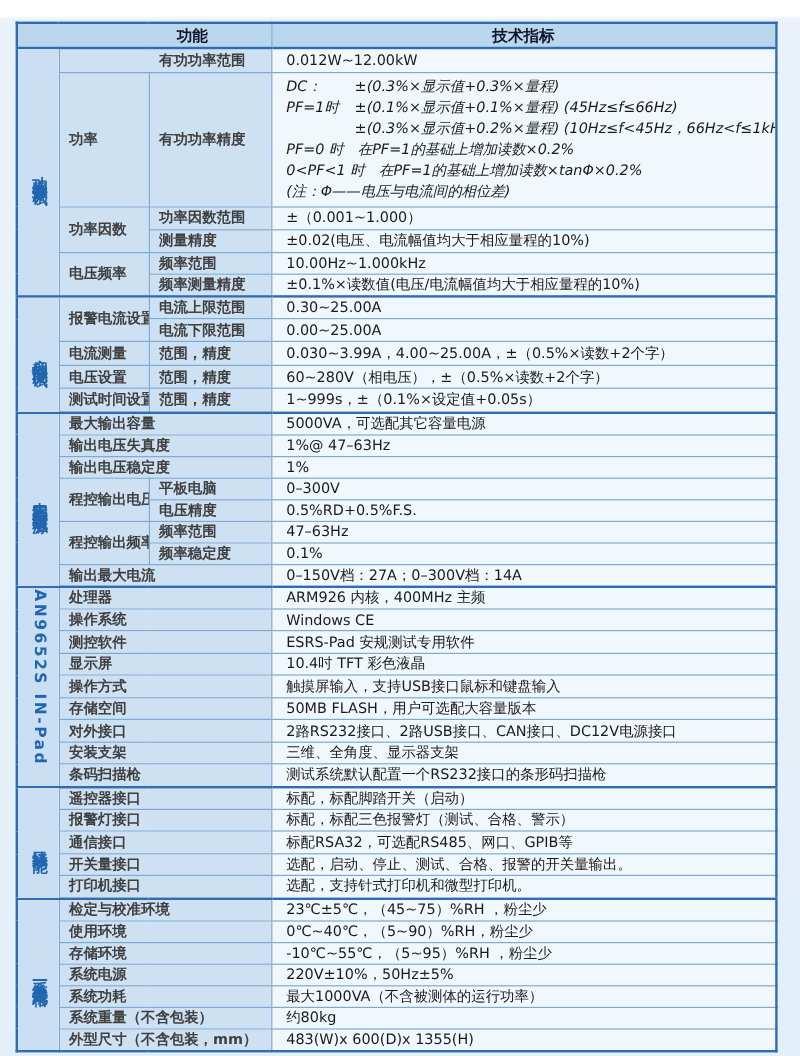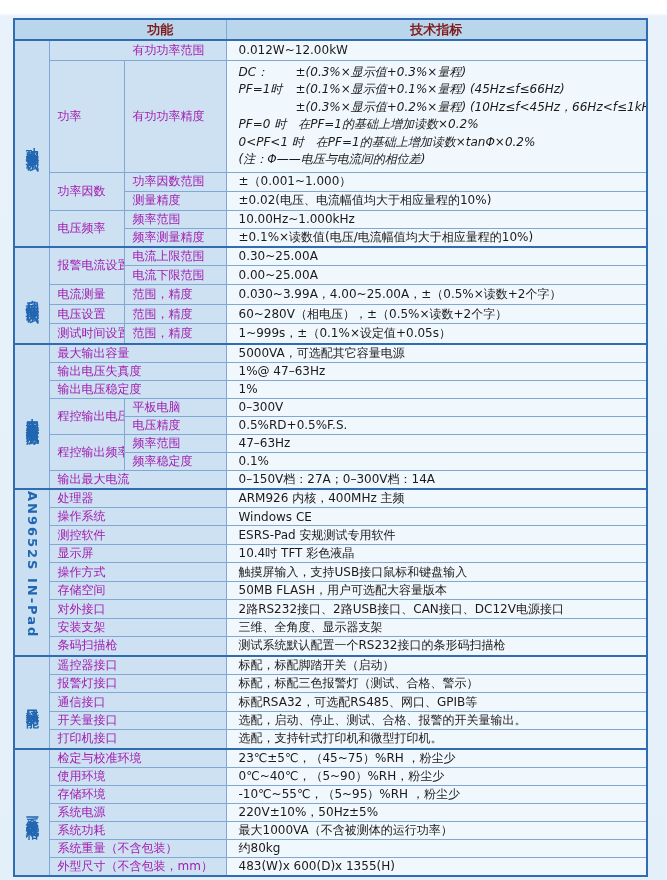--- a/index.html
+++ b/index.html
@@ -13,27 +13,27 @@
     border-collapse:collapse;table-layout:fixed;
     background:#f1f8fd;border:2px solid #2f6cb2;
   }
   .spec th,.spec td{
     border:1px solid #7fa9d4;
     font-size:12px;color:#1a1a1a;font-weight:normal;
     padding:0 2px 0 8px;overflow:hidden;white-space:nowrap;
     vertical-align:middle;text-align:left;
   }
   .spec thead th{
-    background:#b9d6ec;color:#7f1d1d;
+    background:#b9d6ec;color:#0f172a;
     font-size:13px;font-weight:bold;text-align:center;
     border-bottom:2px solid #2f6cb2;height:19px;padding:0;
   }
   .spec thead th.fn-head{padding-left:80px;}
   tr.sec-start td{border-top:2px solid #2f6cb2;}
-  td.lbl{background:#cde1f2;color:#a21caf;}
+  td.lbl{background:#cde1f2;color:#404040;font-weight:bold;}
   td.lbl.indent{padding-left:83px;}
   td.cat-cell{background:#cadff1;padding:0;position:relative;}
   .vwrap{position:absolute;top:0;left:0;right:0;bottom:0;display:flex;align-items:center;justify-content:center;}
   .vtxt{writing-mode:vertical-rl;text-orientation:mixed;font-weight:bold;color:#2166b1;font-size:13px;letter-spacing:2px;line-height:1.1;white-space:nowrap;}
   td.val{background:#f1f8fd;padding-left:12px;}
   td.val.multi{padding-top:3px;padding-bottom:3px;line-height:17.5px;font-style:italic;}
   .line{white-space:nowrap;}
   .pre{display:inline-block;min-width:57px;}
 </style>
 </head>

